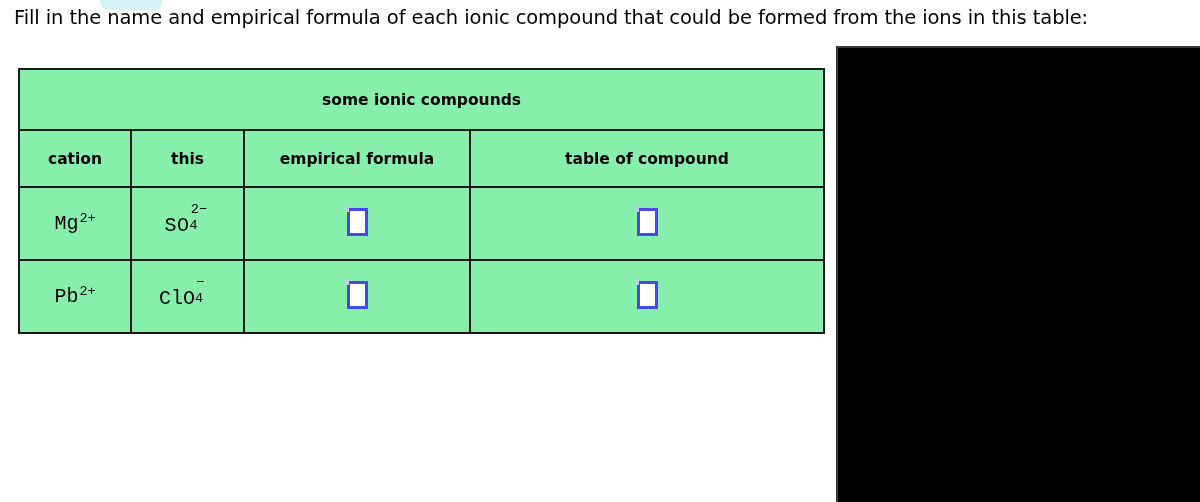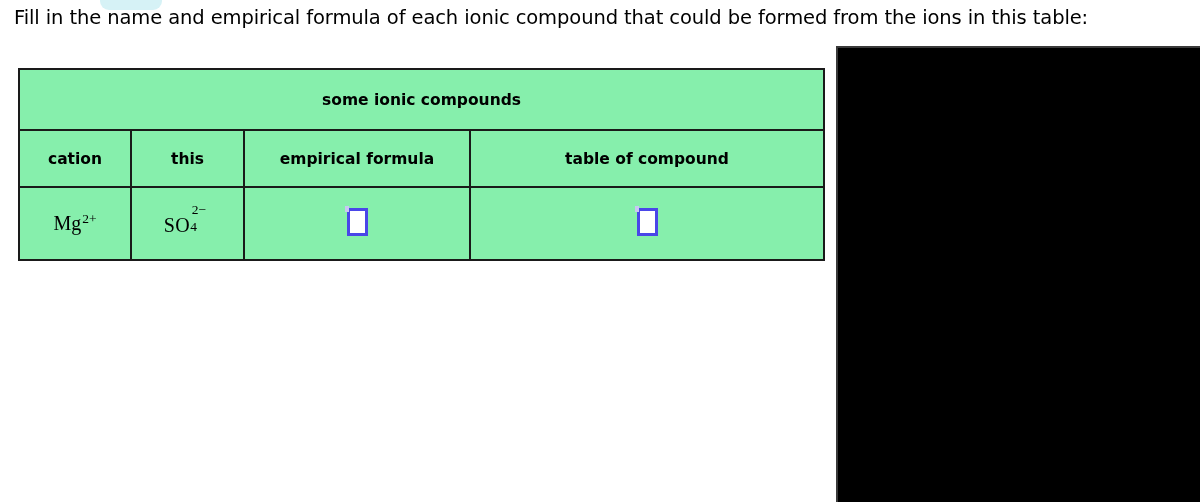--- a/index.html
+++ b/index.html
@@ -68,21 +68,21 @@
     height: 55px;
     font-size: 15.5px;
     font-weight: bold;
   }
   .data-row td {
     height: 71px;
   }
 
   
   .chem {
-    font-family: Liberation Serif, serif;
+    font-family: Liberation Mono, monospace;
     font-size: 20px;
     line-height: 1;
     display: inline-block;
     white-space: nowrap;
     position: relative;
   }
   .chem .sub {
     font-size: 13.5px;
     vertical-align: -0.42em;
     margin-left: 0.5px;
@@ -185,16 +185,30 @@
       <td>
         <span class="answer-box" title=""></span>
       </td>
       <td>
         <span class="answer-box" title=""></span>
       </td>
     </tr>
 
 
 
+    <tr class="data-row">
+      <td>
+        <span class="chem"><span>Pb</span><span class="sup">2+</span></span>
+      </td>
+      <td>
+        <span class="chem"><span>ClO</span><span class="sub-sup"><span class="sub">4</span><span class="sup">−</span></span></span>
+      </td>
+      <td>
+        <span class="answer-box" title=""></span>
+      </td>
+      <td>
+        <span class="answer-box" title=""></span>
+      </td>
+    </tr>
   </tbody>
 </table>
 
 <div id="black-panel"></div>
 
 </body></html>

